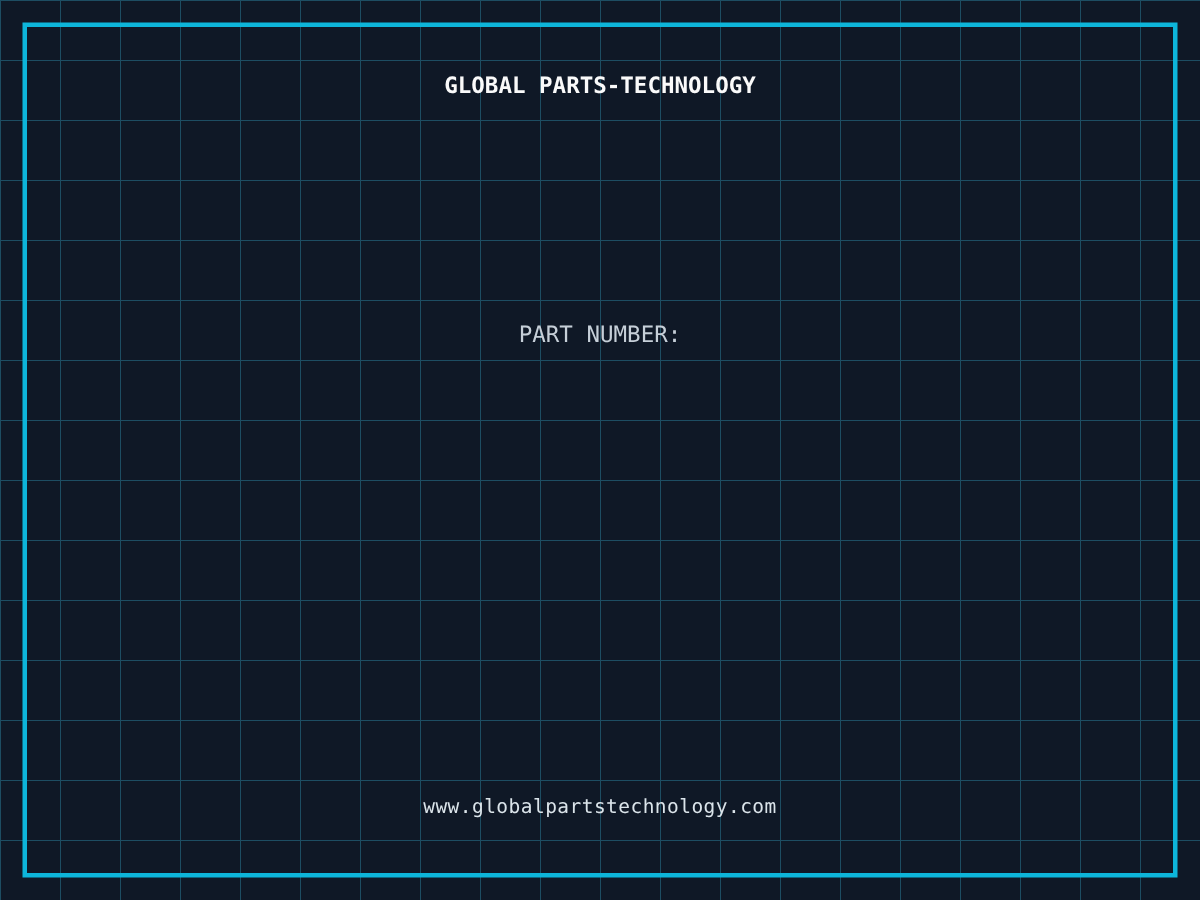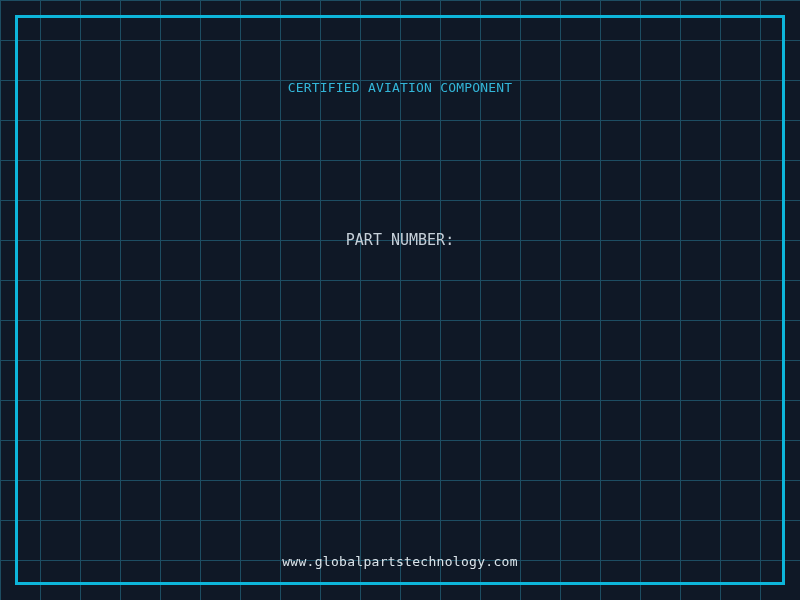--- a/index.html
+++ b/index.html
@@ -46,49 +46,48 @@
   }
   .subtitle {
     top: 81px;
     font-size: 13px;
     line-height: 14px;
     font-weight: normal;
     letter-spacing: 0.2px;
     color: var(--subtitle, #33b6d8);
   }
   .part-label {
-    top: 232px;
+    top: 215px;
     font-size: 15px;
     line-height: 16px;
     font-weight: normal;
     color: var(--label, #c6cfd8);
   }
   .part-number {
     top: 267px;
     font-size: 70px;
     line-height: 70px;
     font-weight: bold;
     color: var(--part-number, #0db5da);
   }
   .website {
     top: 532px;
     font-size: 13px;
     line-height: 14px;
     font-weight: normal;
     letter-spacing: 0.3px;
     color: var(--url, #dbe4ea);
-    margin-top: 23px;
   }
 </style>
 </head>
 <body>
 
 <div class="canvas">
   <div class="frame"></div>
 
+  <div class="textline title">GLOBAL PARTS-TECHNOLOGY</div>
 
-  <div class="textline subtitle">CERTIFIED AVIATION COMPONENT</div>
 
   <div class="textline part-label">PART NUMBER:</div>
 
 
   <div class="textline website">www.globalpartstechnology.com</div>
 </div>
 
 </body></html>

